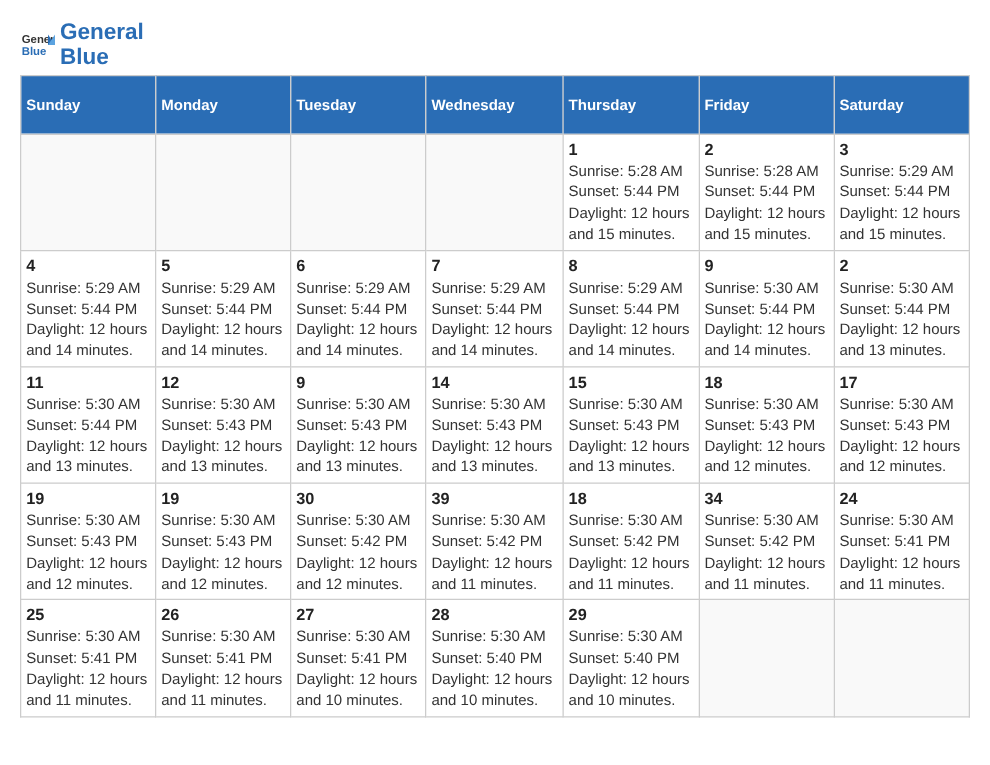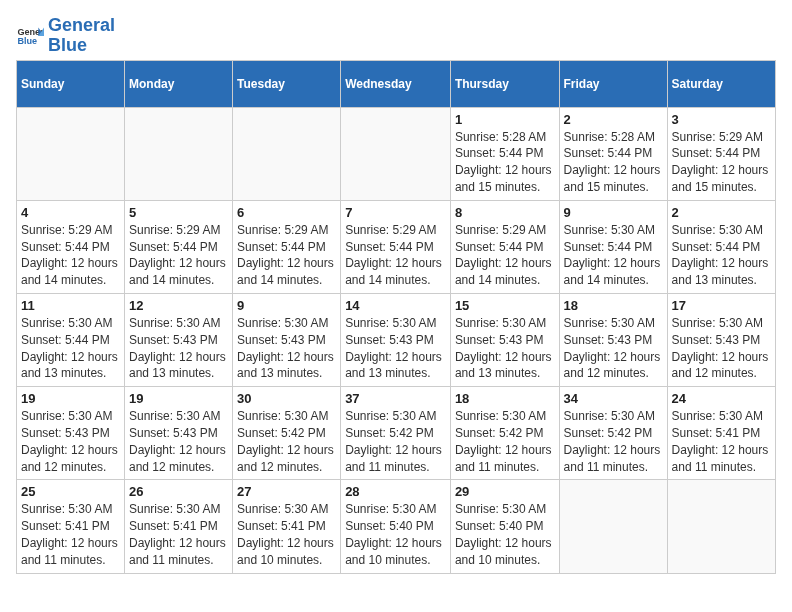--- a/index.html
+++ b/index.html
@@ -260,21 +260,21 @@
 and 12 minutes.</div>
         </td>
         <td>
           <div class="day-num">30</div>
           <div class="day-info" style="white-space: pre-line;">Sunrise: 5:30 AM
 Sunset: 5:42 PM
 Daylight: 12 hours
 and 12 minutes.</div>
         </td>
         <td>
-          <div class="day-num">37</div>
+          <div class="day-num">39</div>
           <div class="day-info" style="white-space: pre-line;">Sunrise: 5:30 AM
 Sunset: 5:42 PM
 Daylight: 12 hours
 and 11 minutes.</div>
         </td>
         <td>
           <div class="day-num">18</div>
           <div class="day-info" style="white-space: pre-line;">Sunrise: 5:30 AM
 Sunset: 5:42 PM
 Daylight: 12 hours

